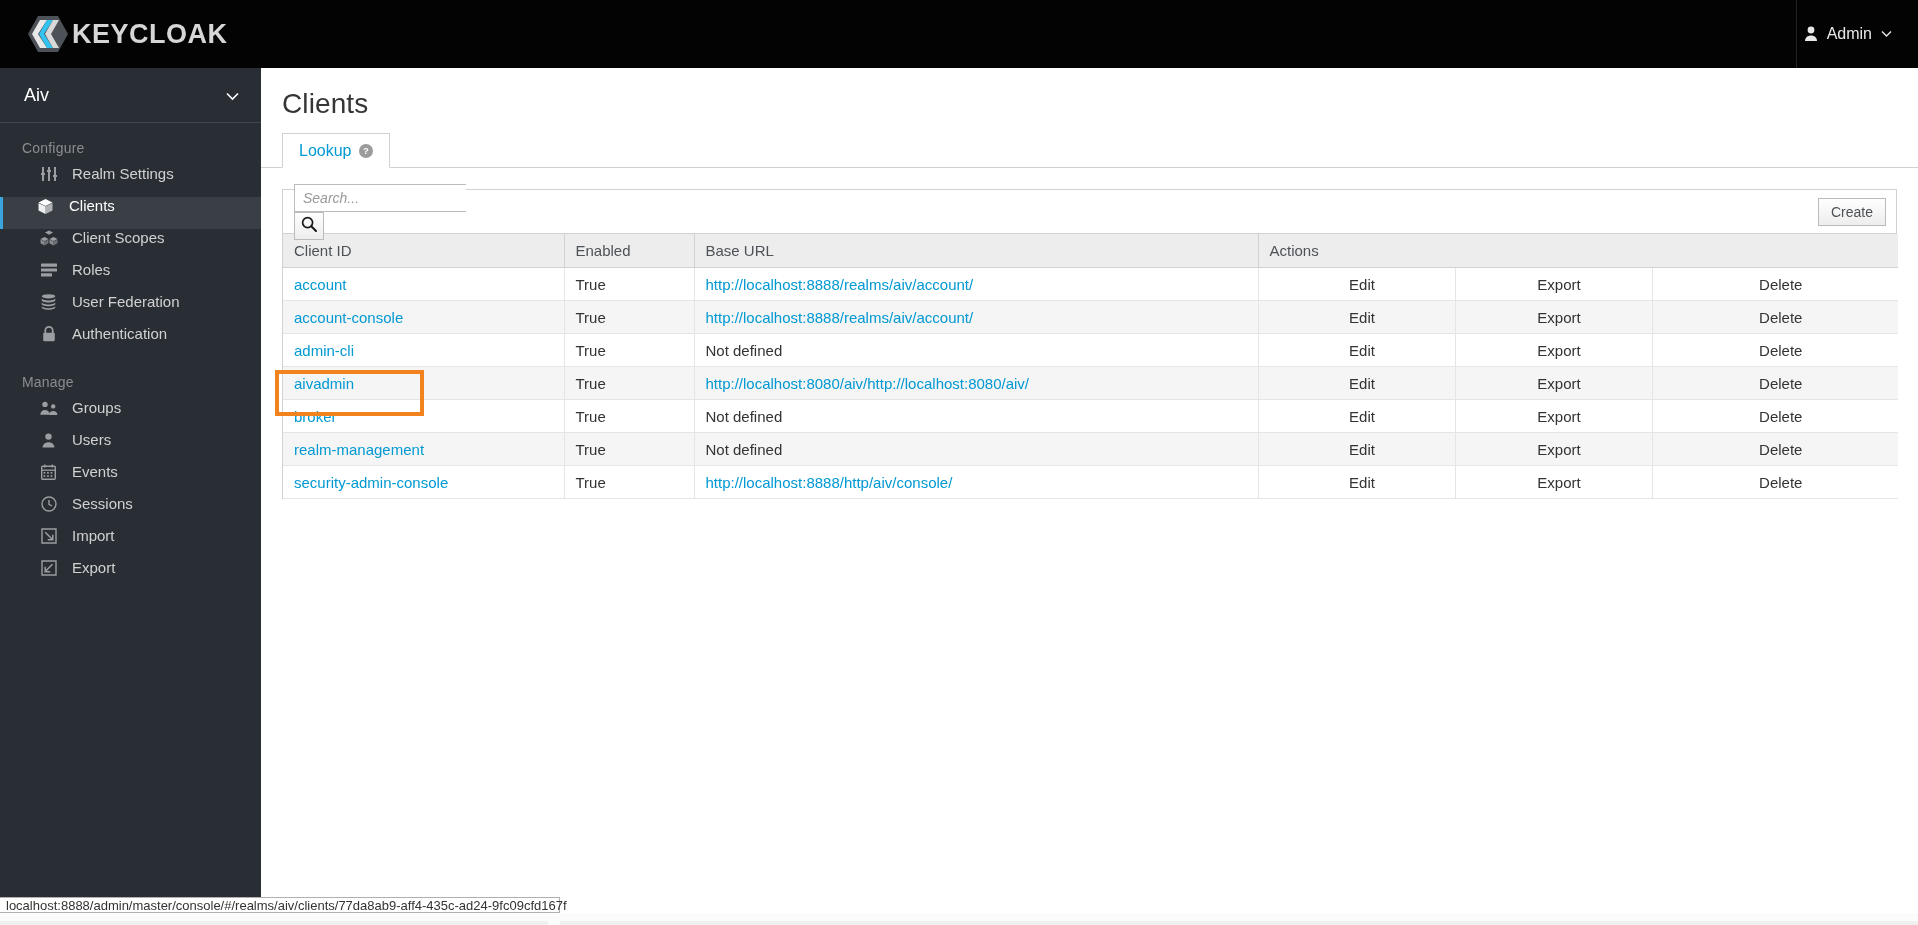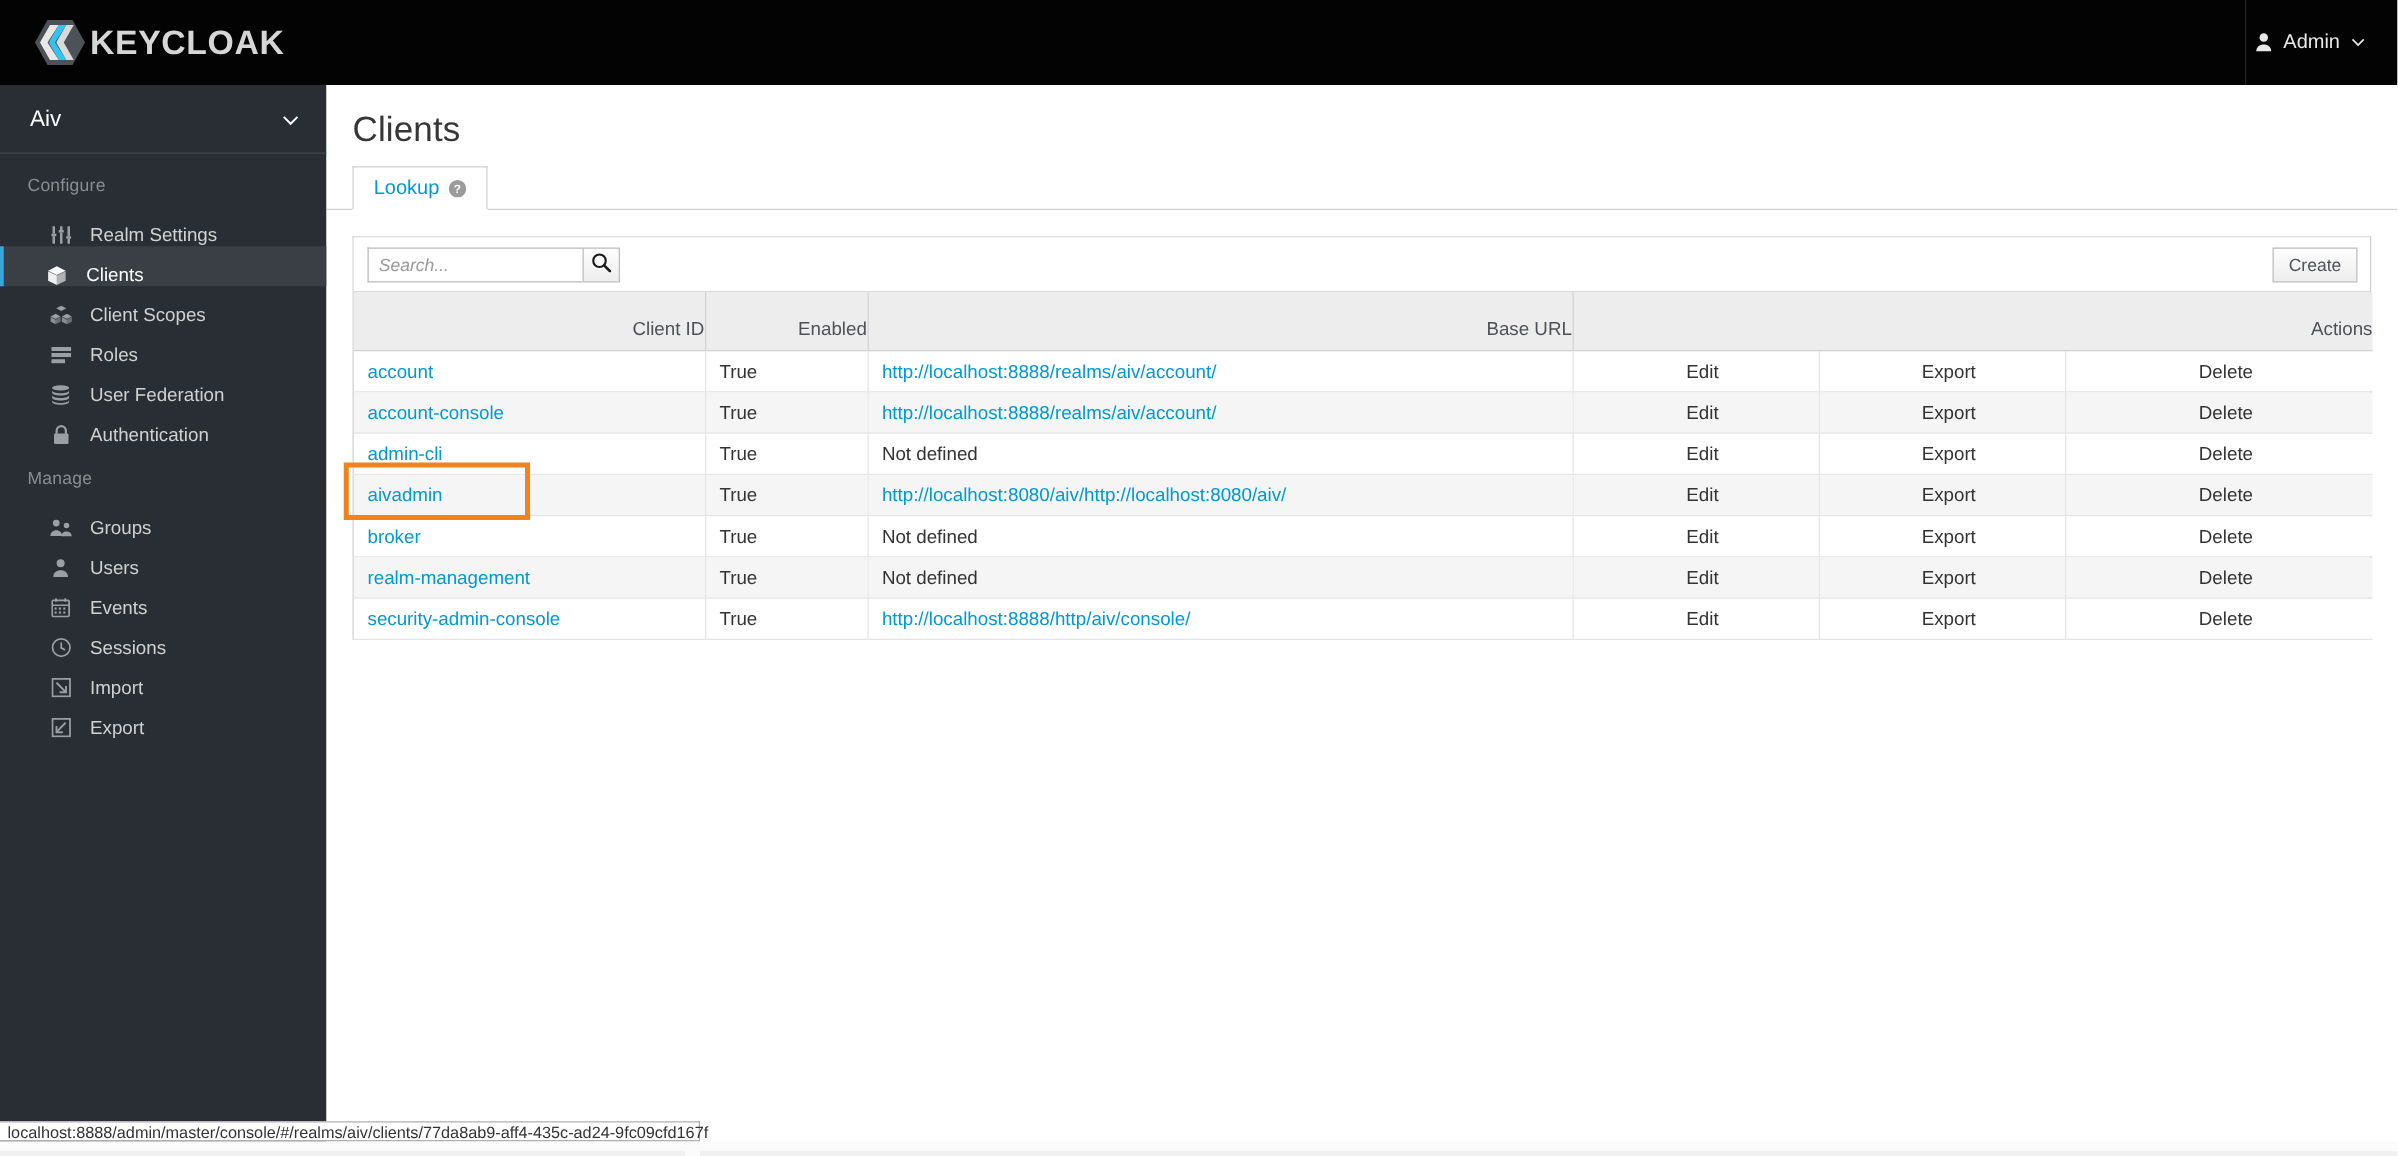--- a/index.html
+++ b/index.html
@@ -90,21 +90,21 @@
   .realm-caret { width: 13px; height: 9px; }
 
   .nav-section-title {
     color: #8b8d8f;
     font-size: 14px;
     padding: 17px 0 9px 22px;
     letter-spacing: 0.2px;
   }
   .nav-item {
     display: flex;
-    align-items: flex-end;
+    align-items: flex-start;
     height: 32px;
     padding-left: 36px;
     color: #d1d1d1;
     font-size: 15px;
     cursor: pointer;
     border-left: 3px solid transparent;
     position: relative;
   }
   .nav-item .nav-icon {
     width: 19px;
@@ -177,21 +177,21 @@
   }
   .toolbar {
     display: flex;
     align-items: center;
     justify-content: space-between;
     padding: 8px 10px 8px 11px;
     background: #fff;
     height: 44px;
     border-bottom: 1px solid #d1d1d1;
   }
-  .search-group { display: flex; }
+  .search-group { display: flex; flex-direction: column; }
   .search-input {
     width: 172px;
     height: 28px;
     border: 1px solid #bbbbbb;
     border-right: none;
     padding: 0 8px;
     font-size: 14px;
     font-family: "Liberation Sans", sans-serif;
     color: #333;
     background: #fff;
@@ -221,25 +221,25 @@
   }
 
   
   table.clients {
     width: 100%;
     border-collapse: collapse;
     table-layout: fixed;
   }
   table.clients th {
     background: #ededed;
-    text-align: right;
+    text-align: left;
     font-size: 15px;
     font-weight: normal;
     color: #4d5258;
-    padding: 21px 0 8px 11px;
+    padding: 8px 0 8px 11px;
     height: 33px;
     border-right: 1px solid #d1d1d1;
     border-bottom: 1px solid #d1d1d1;
   }
   table.clients th:last-child { border-right: none; }
   table.clients td {
     font-size: 15px;
     color: #333333;
     padding: 7px 0 7px 11px;
     height: 33px;

